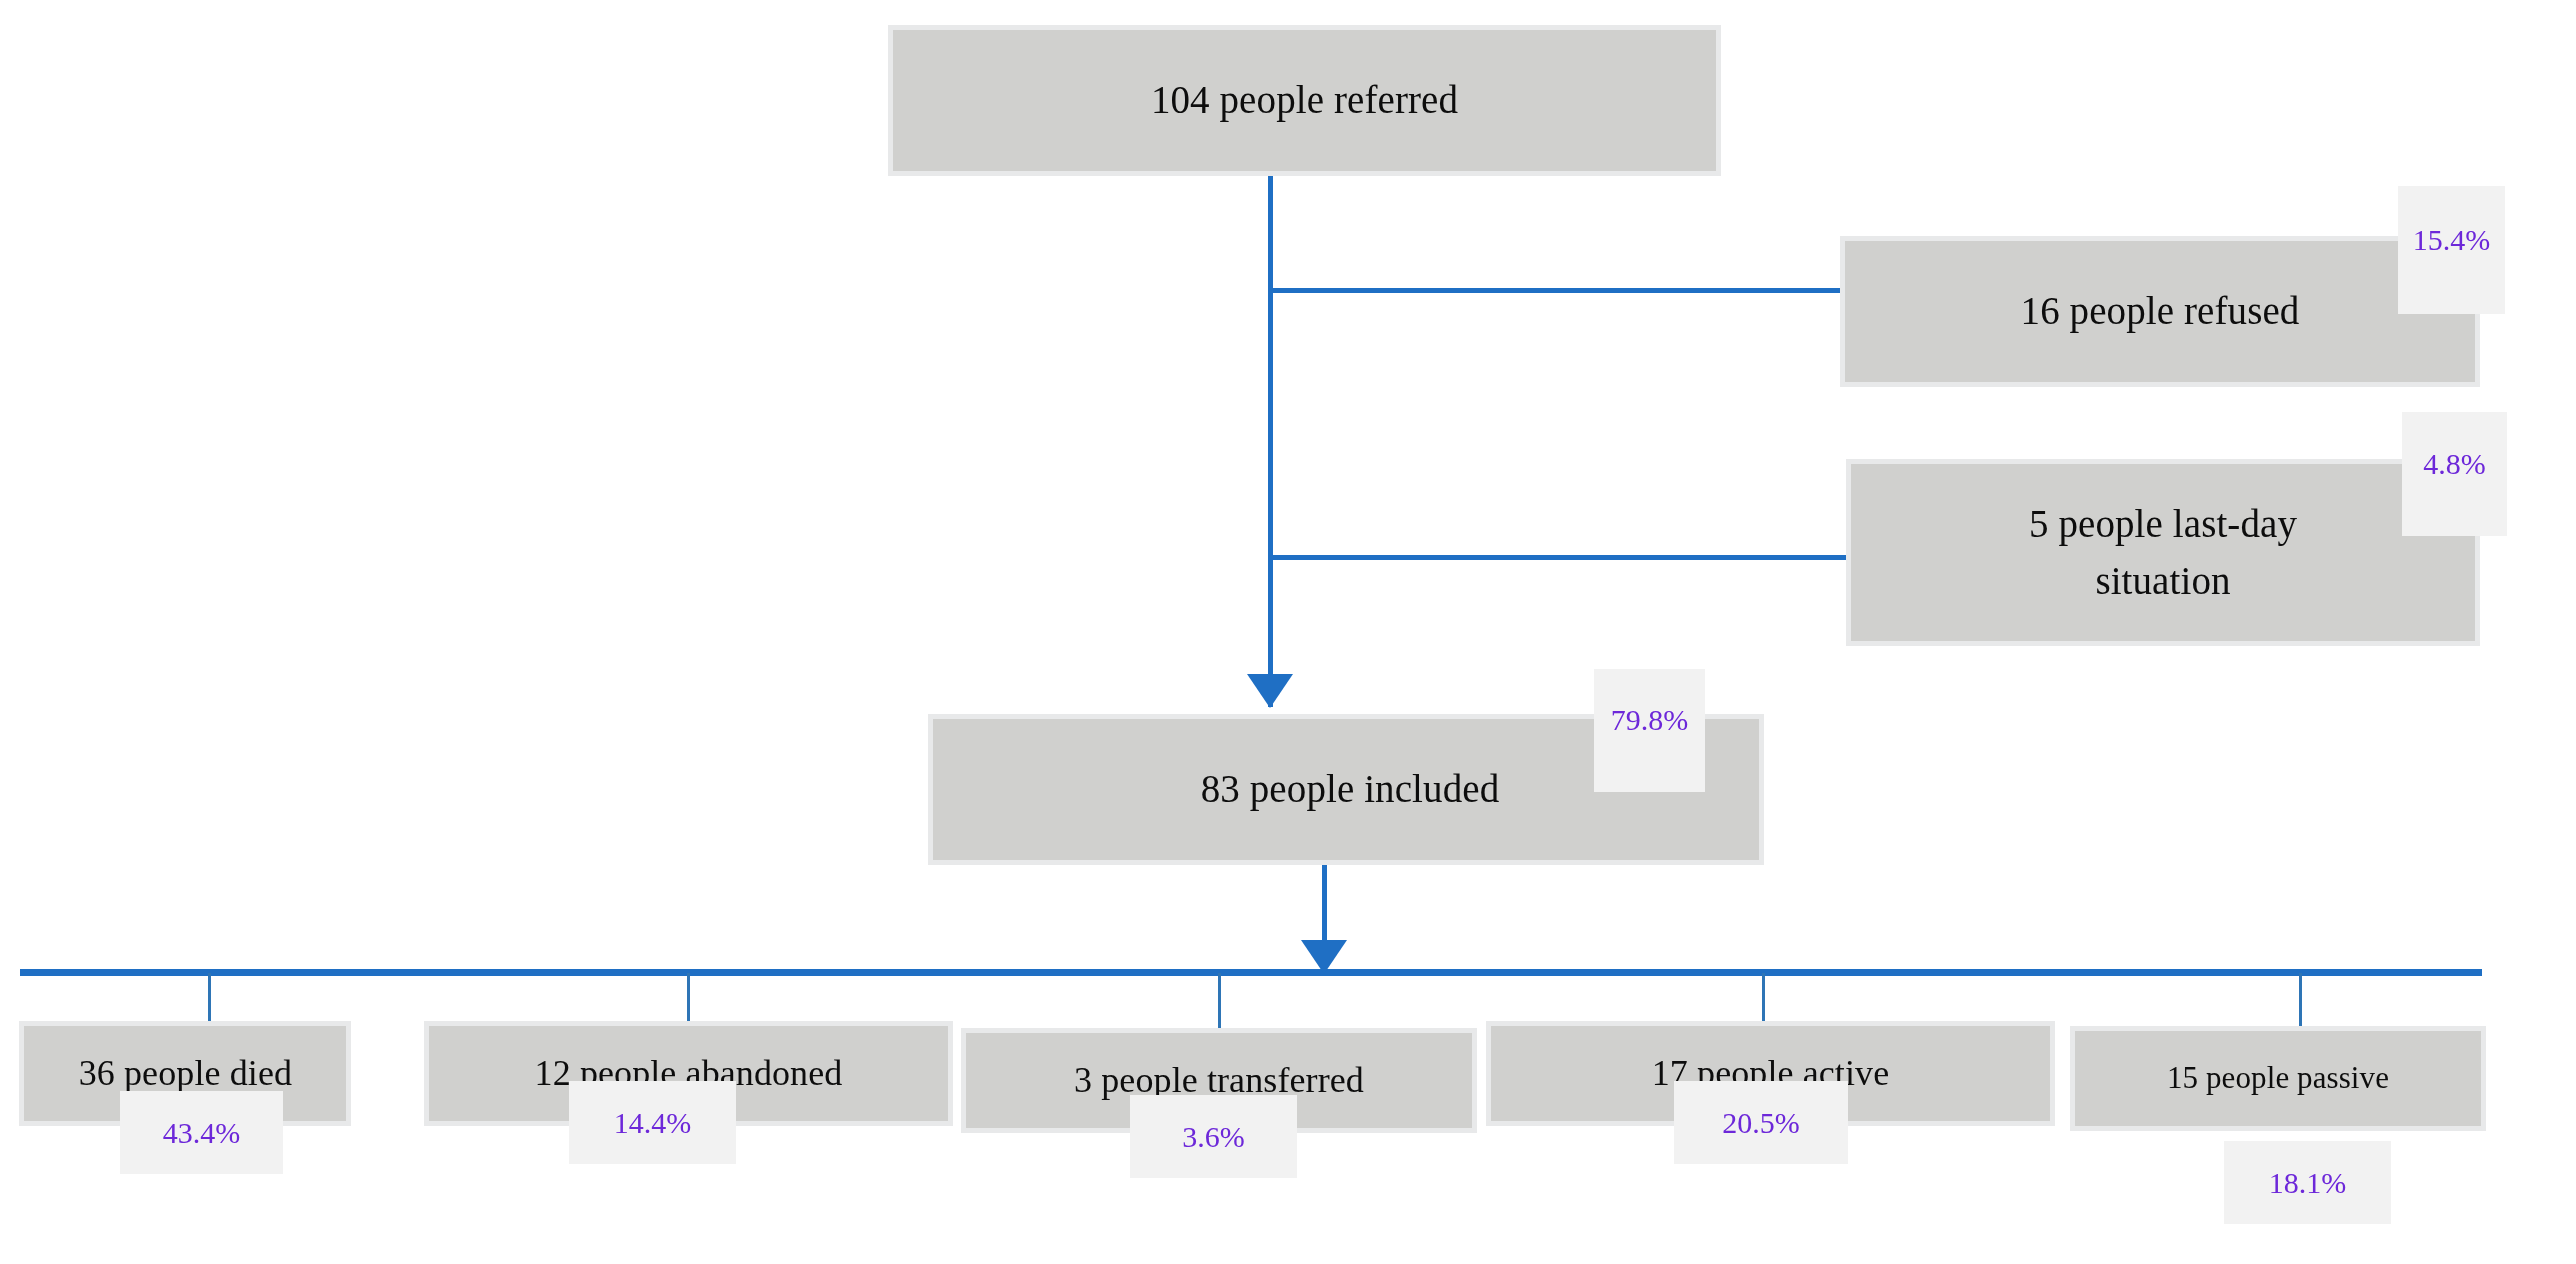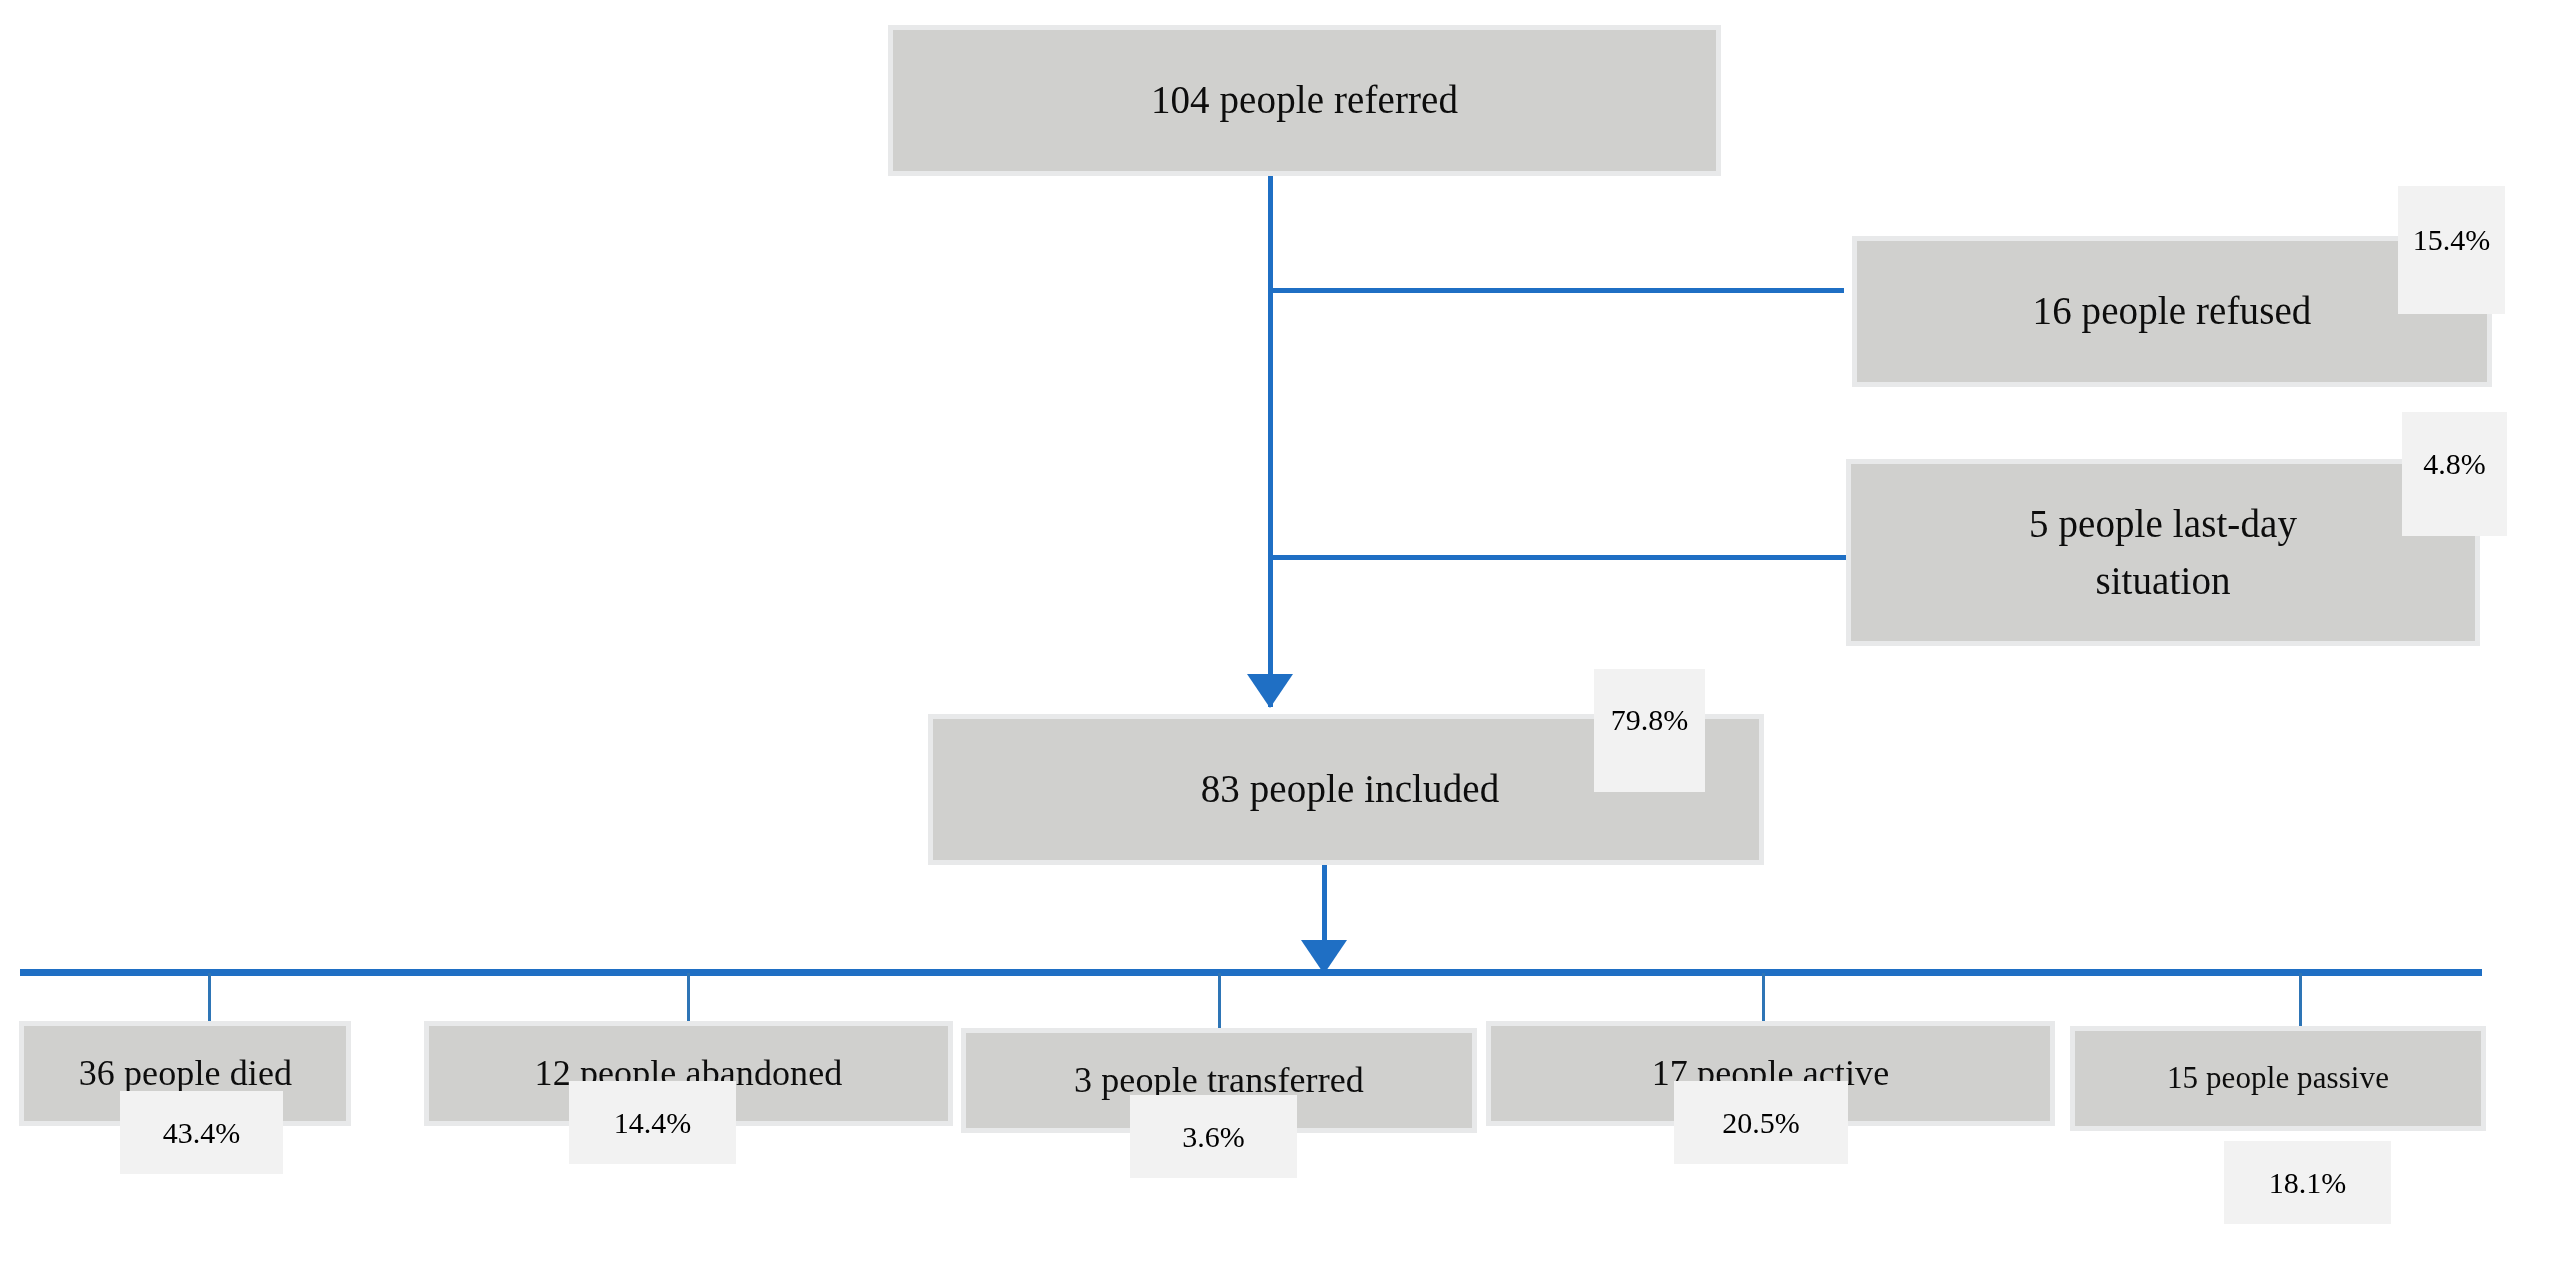--- a/index.html
+++ b/index.html
@@ -37,21 +37,21 @@
 
   
   .pct{
     position:absolute;
     box-sizing:border-box;
     background:#f2f2f2;
     display:flex;
     align-items:flex-start;
     justify-content:center;
     font-size:30px;
-    color:#000000;
+    color:#6d28d9;
     z-index:4;
   }
   .pct.lower{align-items:center;}
   .pct span{display:block;width:100%;text-align:center;}
 
   
   .vline{position:absolute;background:#1f6fc4;width:4.5px;z-index:1;}
   .hline{position:absolute;background:#1f6fc4;height:4.5px;z-index:1;}
   .bus{position:absolute;background:#1f6fc4;height:7.1px;z-index:1;}
   .stem{position:absolute;background:#2e75b6;width:3.2px;z-index:1;}
@@ -70,21 +70,21 @@
 <div id="canvas">
 
   <div class="node" style="left:888px;top:24.6px;width:833px;height:151px;">
     <span class="lbl">104 people referred</span>
   </div>
 
   <div class="vline" style="left:1268px;top:176px;height:531px;"></div>
   <div class="arrowhead" style="left:1268px;top:674px;margin-left:-21.3px;"></div>
 
   <div class="hline" style="left:1268px;top:288px;width:576px;"></div>
-  <div class="node" style="left:1840px;top:236px;width:640px;height:151px;margin-left:12px;">
+  <div class="node" style="left:1840px;top:236px;width:640px;height:151px;">
     <span class="lbl">16 people refused</span>
   </div>
   <div class="pct" style="left:2398px;top:186px;width:107px;height:128px;padding-top:37px;">
     <span>15.4%</span>
   </div>
 
   <div class="hline" style="left:1268px;top:555px;width:582px;"></div>
   <div class="node" style="left:1846px;top:459px;width:634px;height:187px;">
     <span class="lbl">
       <span>5 people last-day</span><br>

